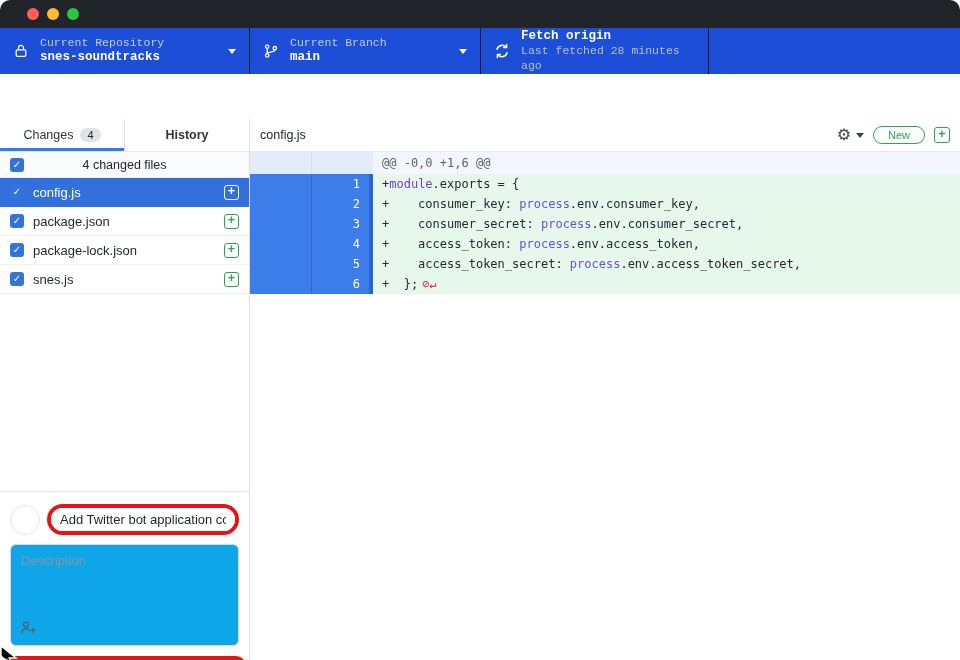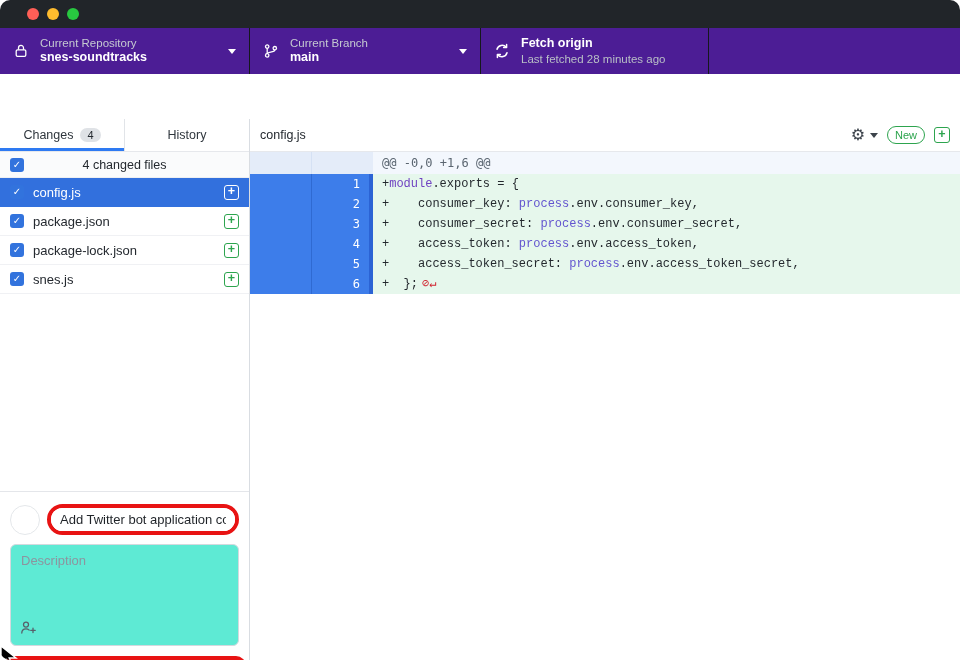--- a/index.html
+++ b/index.html
@@ -9,89 +9,89 @@
     border-radius: 10px; overflow: hidden; background: #fff;
     font-family: "Liberation Sans", "DejaVu Sans", sans-serif;
   }
   
   .titlebar { height: 28px; background: #212529; display: flex; align-items: center; padding-left: 27px; gap: 8px; }
   .light { width: 12px; height: 12px; border-radius: 50%; }
   .light.red { background: #ff5f57; }
   .light.yellow { background: #febc2e; }
   .light.green { background: #28c840; }
   
-  .toolbar { height: 46px; background: #4c1d95; display: flex; }
+  .toolbar { height: 46px; background: #1d4ed8; display: flex; font-family: Liberation Mono, monospace; }
   .tb-section { display: flex; align-items: center; padding: 0 13px; gap: 11px; border-right: 1px solid #15181c; cursor: pointer; }
   .tb-section.repo { width: 250px; }
   .tb-section.branch { width: 231px; }
   .tb-section.fetch { width: 228px; }
   .tb-text { display: flex; flex-direction: column; line-height: 1.25; }
   .tb-label { font-size: 11.5px; color: #c5cad1; }
   .tb-value { font-size: 12.5px; font-weight: 700; color: #ffffff; }
   .tb-sub { font-size: 11.5px; color: #b9bfc6; }
   .tb-chevron { margin-left: auto; width: 0; height: 0; border-left: 4.5px solid transparent; border-right: 4.5px solid transparent; border-top: 5px solid #ffffff; }
   .tb-icon { display: flex; align-items: center; }
   
   .content { display: flex; height: 586px; margin-top: 45px; }
   .sidebar { width: 250px; border-right: 1px solid #d9dde2; display: flex; flex-direction: column; background: #fff; }
   
   .tabs { display: flex; height: 33px; border-bottom: 1px solid #e6e8ec; flex: none; }
   .tab { flex: 1; display: flex; align-items: center; justify-content: center; gap: 7px; font-size: 12.5px; color: #2f363d; position: relative; background: #fff; cursor: pointer; }
-  .tab + .tab { border-left: 1px solid #e1e4e8; }
+  .tab + .tab { border-left: 1px solid #e1e4e8; font-weight: bold; }
   .tab.active::after { content: ""; position: absolute; left: 0; right: 0; bottom: 0; height: 3px; background: #2e7af2; }
   .tab-badge { background: #dfe2e6; border-radius: 9px; padding: 1px 7px; font-size: 11px; color: #24292f; }
   
   .files-header { height: 26px; flex: none; display: flex; align-items: center; justify-content: center; font-size: 12.5px; color: #24292f; background: #fafbfc; border-bottom: 1px solid #edeff2; position: relative; }
   .files-header .checkbox { position: absolute; left: 10px; }
   .checkbox { width: 14px; height: 14px; border-radius: 3px; background: #3273dd; display: flex; align-items: center; justify-content: center; flex: none; cursor: pointer; }
   .checkbox::after { content: "✓"; color: #fff; font-size: 10px; font-weight: 700; line-height: 1; }
   .file-row { height: 29px; flex: none; display: flex; align-items: center; padding: 0 10px; gap: 9px; font-size: 13px; color: #24292f; border-bottom: 1px solid #f0f1f4; cursor: pointer; }
   .file-row.selected { background: #3270dd; color: #fff; border-bottom-color: #3270dd; }
   .plusbox { width: 15px; height: 15px; border: 1.5px solid #2da44e; border-radius: 3px; color: #2da44e; display: flex; align-items: center; justify-content: center; margin-left: auto; flex: none; cursor: pointer; }
   .plusbox::before { content: "+"; font-size: 12.5px; font-weight: 700; line-height: 1; margin-top: -1px; }
   .file-row.selected .plusbox { border-color: #ffffff; color: #ffffff; }
   .sidebar-filler { flex: 1; }
   
   .commit-area { flex: none; border-top: 1px solid #e4e6ea; padding: 12px 10px 10px; background: #fff; }
   .summary-row { display: flex; align-items: center; gap: 7px; }
   .avatar { width: 30px; height: 30px; border-radius: 50%; border: 1px solid #e4e7ea; background: #fff; flex: none; }
   .summary-annotation { flex: 1; border: 4px solid #e81313; border-radius: 16px; background: #fff; }
   .summary-input { width: 100%; border: none; outline: none; font-size: 13px; color: #1f2328; padding: 4px 9px; border-radius: 12px; font-family: inherit; }
-  .description-box { margin-top: 9px; height: 102px; border: 1px solid #d4d9de; border-radius: 6px; position: relative; background: #5eead4; }
+  .description-box { margin-top: 9px; height: 102px; border: 1px solid #d4d9de; border-radius: 6px; position: relative; background: #0ea5e9; }
   .description-input { width: 100%; height: 70px; border: none; outline: none; resize: none; font-family: inherit; font-size: 13px; color: #1f2328; padding: 8px 10px; background: transparent; border-radius: 6px; }
   .description-input::placeholder { color: #8c959f; }
   .coauthor-btn { position: absolute; left: 9px; bottom: 7px; background: none; border: none; padding: 0; cursor: pointer; display: flex; }
   .btn-annotation { margin: 10px -7px 0; border: 4px solid #e81313; border-radius: 10px; padding: 3px 4px; background: #fff; }
   .commit-btn { width: 100%; height: 25px; background: #2e68d9; border: none; border-radius: 5px; color: #fff; font-size: 12.5px; font-family: inherit; display: flex; align-items: center; justify-content: center; cursor: pointer; }
   .commit-btn .branch-bold { font-weight: 700; }
   
   .main { flex: 1; display: flex; flex-direction: column; background: #fff; min-width: 0; }
   .main-header { height: 33px; flex: none; border-bottom: 1px solid #e6e8ec; display: flex; align-items: center; padding: 0 10px; }
   .file-title { font-size: 12.5px; color: #24292f; }
   .header-actions { margin-left: auto; display: flex; align-items: center; gap: 9px; }
   .gear-btn { display: flex; align-items: center; gap: 5px; background: none; border: none; cursor: pointer; padding: 0; color: #3c434b; }
   .gear-glyph { font-family: "DejaVu Sans", sans-serif; font-size: 16px; line-height: 1; }
   .gear-chevron { width: 0; height: 0; border-left: 4px solid transparent; border-right: 4px solid transparent; border-top: 5px solid #3c434b; }
-  .new-pill { border: 1px solid #2da44e; color: #2da44e; background: #fff; border-radius: 10px; font-size: 11px; padding: 2px 7px; font-family: inherit; cursor: pointer; }
+  .new-pill { border: 1px solid #2da44e; color: #2da44e; background: #fff; border-radius: 10px; font-size: 11px; padding: 2px 14px; font-family: inherit; cursor: pointer; }
   .plusbox.big { width: 16px; height: 16px; margin-left: 0; }
   
   .diff-row { display: flex; height: 20px; line-height: 20px; font-family: "DejaVu Sans Mono", "Liberation Mono", monospace; font-size: 12px; }
   .diff-row.hunk { height: 22px; line-height: 22px; }
   .gut-old { width: 62px; flex: none; }
   .gut-new { width: 57px; flex: none; text-align: right; padding-right: 9px; }
   .strip { width: 4px; flex: none; }
   .code { flex: 1; padding-left: 9px; white-space: pre; color: #24292e; overflow: hidden; }
   .hunk .gut-old { background: #e4ecf9; border-right: 1px solid #d5e1f4; }
   .hunk .gut-new { background: #e4ecf9; }
   .hunk .strip { background: #e4ecf9; }
   .hunk .code { background: #f3f7fd; color: #5a6570; }
   .added .gut-old { background: #3d7dea; border-right: 1px solid #2f6ad2; }
   .added .gut-new { background: #3d7dea; color: #ffffff; }
   .added .strip { background: #2b63d4; }
-  .added .code { background: #e6f7ec; font-family: Liberation Mono, monospace; }
+  .added .code { background: #e6f7ec; }
   .tok-module { color: #6f42c1; }
   .tok-process { color: #6355cf; }
   .nl-mark { color: #d1242f; margin-left: 4px; }
   .nl-ret { color: #d1242f; }
   .diff-rest { flex: 1; background: #fff; }
   
   .cursor { position: absolute; left: -3px; top: 643px; pointer-events: none; }
 </style>
 </head>
 <body>

